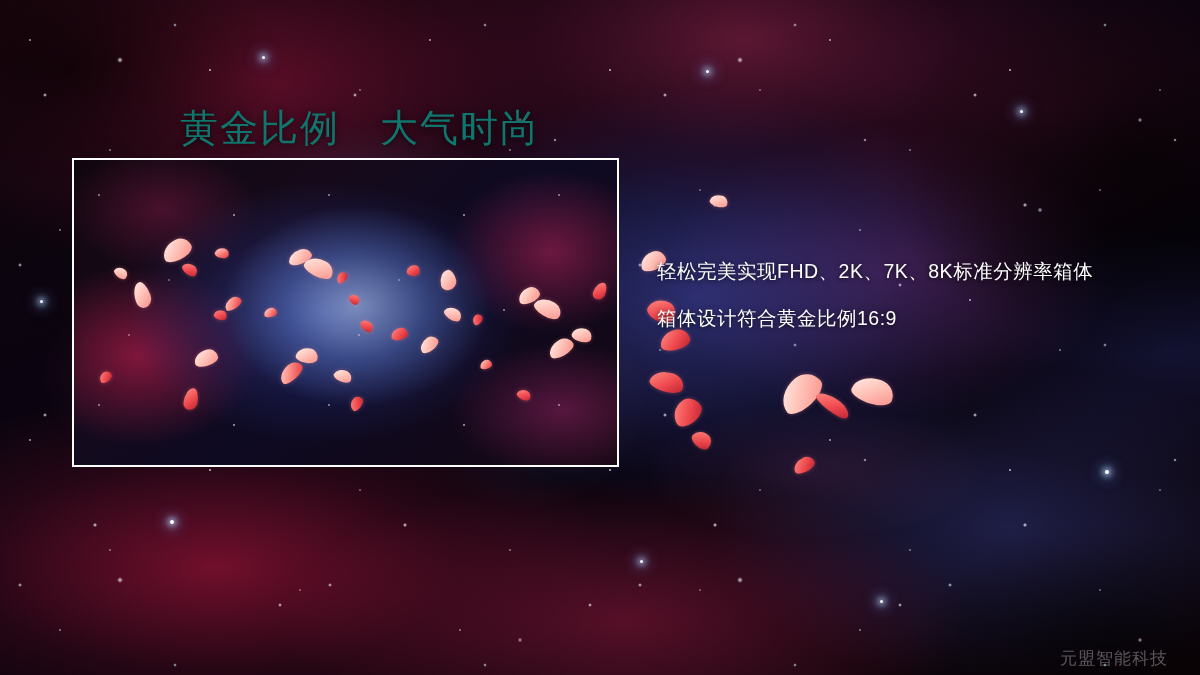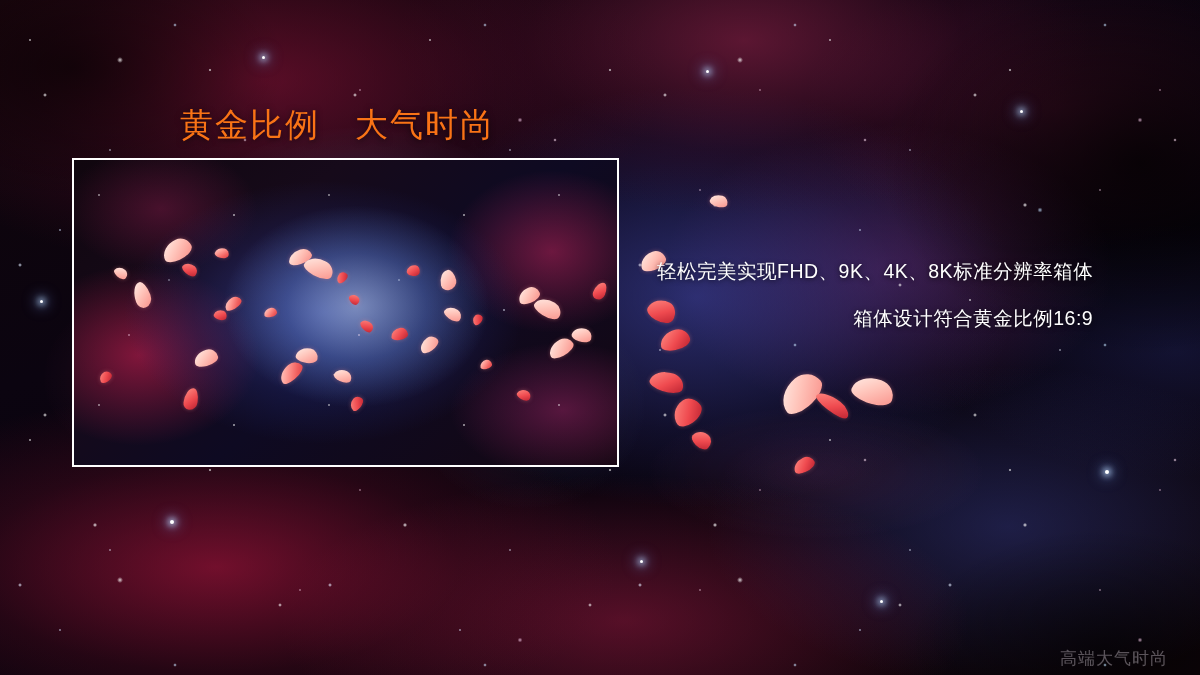--- a/index.html
+++ b/index.html
@@ -114,31 +114,31 @@
   .petal.pale{
     background:linear-gradient(140deg,#fff0ea 0%,#ffc6bc 45%,#f98f88 100%);
   }
   .petal.deep{
     background:linear-gradient(135deg,#ff8f86 0%,#ef4a4f 55%,#b8202f 100%);
   }
 
   
   .title{
     position:absolute;
-    color:#f97316;
-    font-size:33px;letter-spacing:2px;white-space:nowrap;
+    color:#0f766e;
+    font-size:38px;letter-spacing:2px;white-space:nowrap;
     text-shadow:0 1px 6px rgba(0,0,0,.65);
   }
   .body-text{position:absolute;white-space:nowrap;}
   .body-line{
     color:#ffffff;font-size:19.5px;letter-spacing:.5px;
     margin-bottom:20px;white-space:nowrap;
     text-shadow:0 1px 5px rgba(0,0,0,.75);
   }
-  .body-line:last-child{margin-bottom:9px;text-align:right;}
+  .body-line:last-child{margin-bottom:9px;}
   .watermark{
     position:absolute;
     color:rgba(205,195,205,.42);
     font-size:17px;letter-spacing:1px;white-space:nowrap;
   }
 </style>
 </head>
 <body>
 
 <div id="slide">
@@ -206,19 +206,19 @@
   <div class="petal deep" style="left:650px;top:372px;width:34px;height:20px;transform:rotate(18deg);"></div>
   <div class="petal deep" style="left:672px;top:400px;width:30px;height:24px;transform:rotate(-35deg);"></div>
   <div class="petal deep" style="left:692px;top:432px;width:20px;height:16px;transform:rotate(45deg);"></div>
   <div class="petal pale" style="left:778px;top:378px;width:46px;height:30px;transform:rotate(-40deg);"></div>
   <div class="petal pale" style="left:852px;top:378px;width:42px;height:26px;transform:rotate(20deg);"></div>
   <div class="petal deep" style="left:814px;top:398px;width:38px;height:14px;transform:rotate(38deg);"></div>
   <div class="petal deep" style="left:793px;top:458px;width:22px;height:14px;transform:rotate(-25deg);"></div>
   <div class="petal pale" style="left:710px;top:195px;width:18px;height:12px;transform:rotate(18deg);"></div>
 
   <div class="body-text" style="left:657px;top:258px;">
-    <div class="body-line">轻松完美实现FHD、9K、4K、8K标准分辨率箱体</div>
+    <div class="body-line">轻松完美实现FHD、2K、7K、8K标准分辨率箱体</div>
     <div class="body-line">箱体设计符合黄金比例16:9</div>
   </div>
 
-  <div class="watermark" style="left:1060px;top:647px;">高端大气时尚</div>
+  <div class="watermark" style="left:1060px;top:647px;">元盟智能科技</div>
 
 </div>
 
 </body></html>

